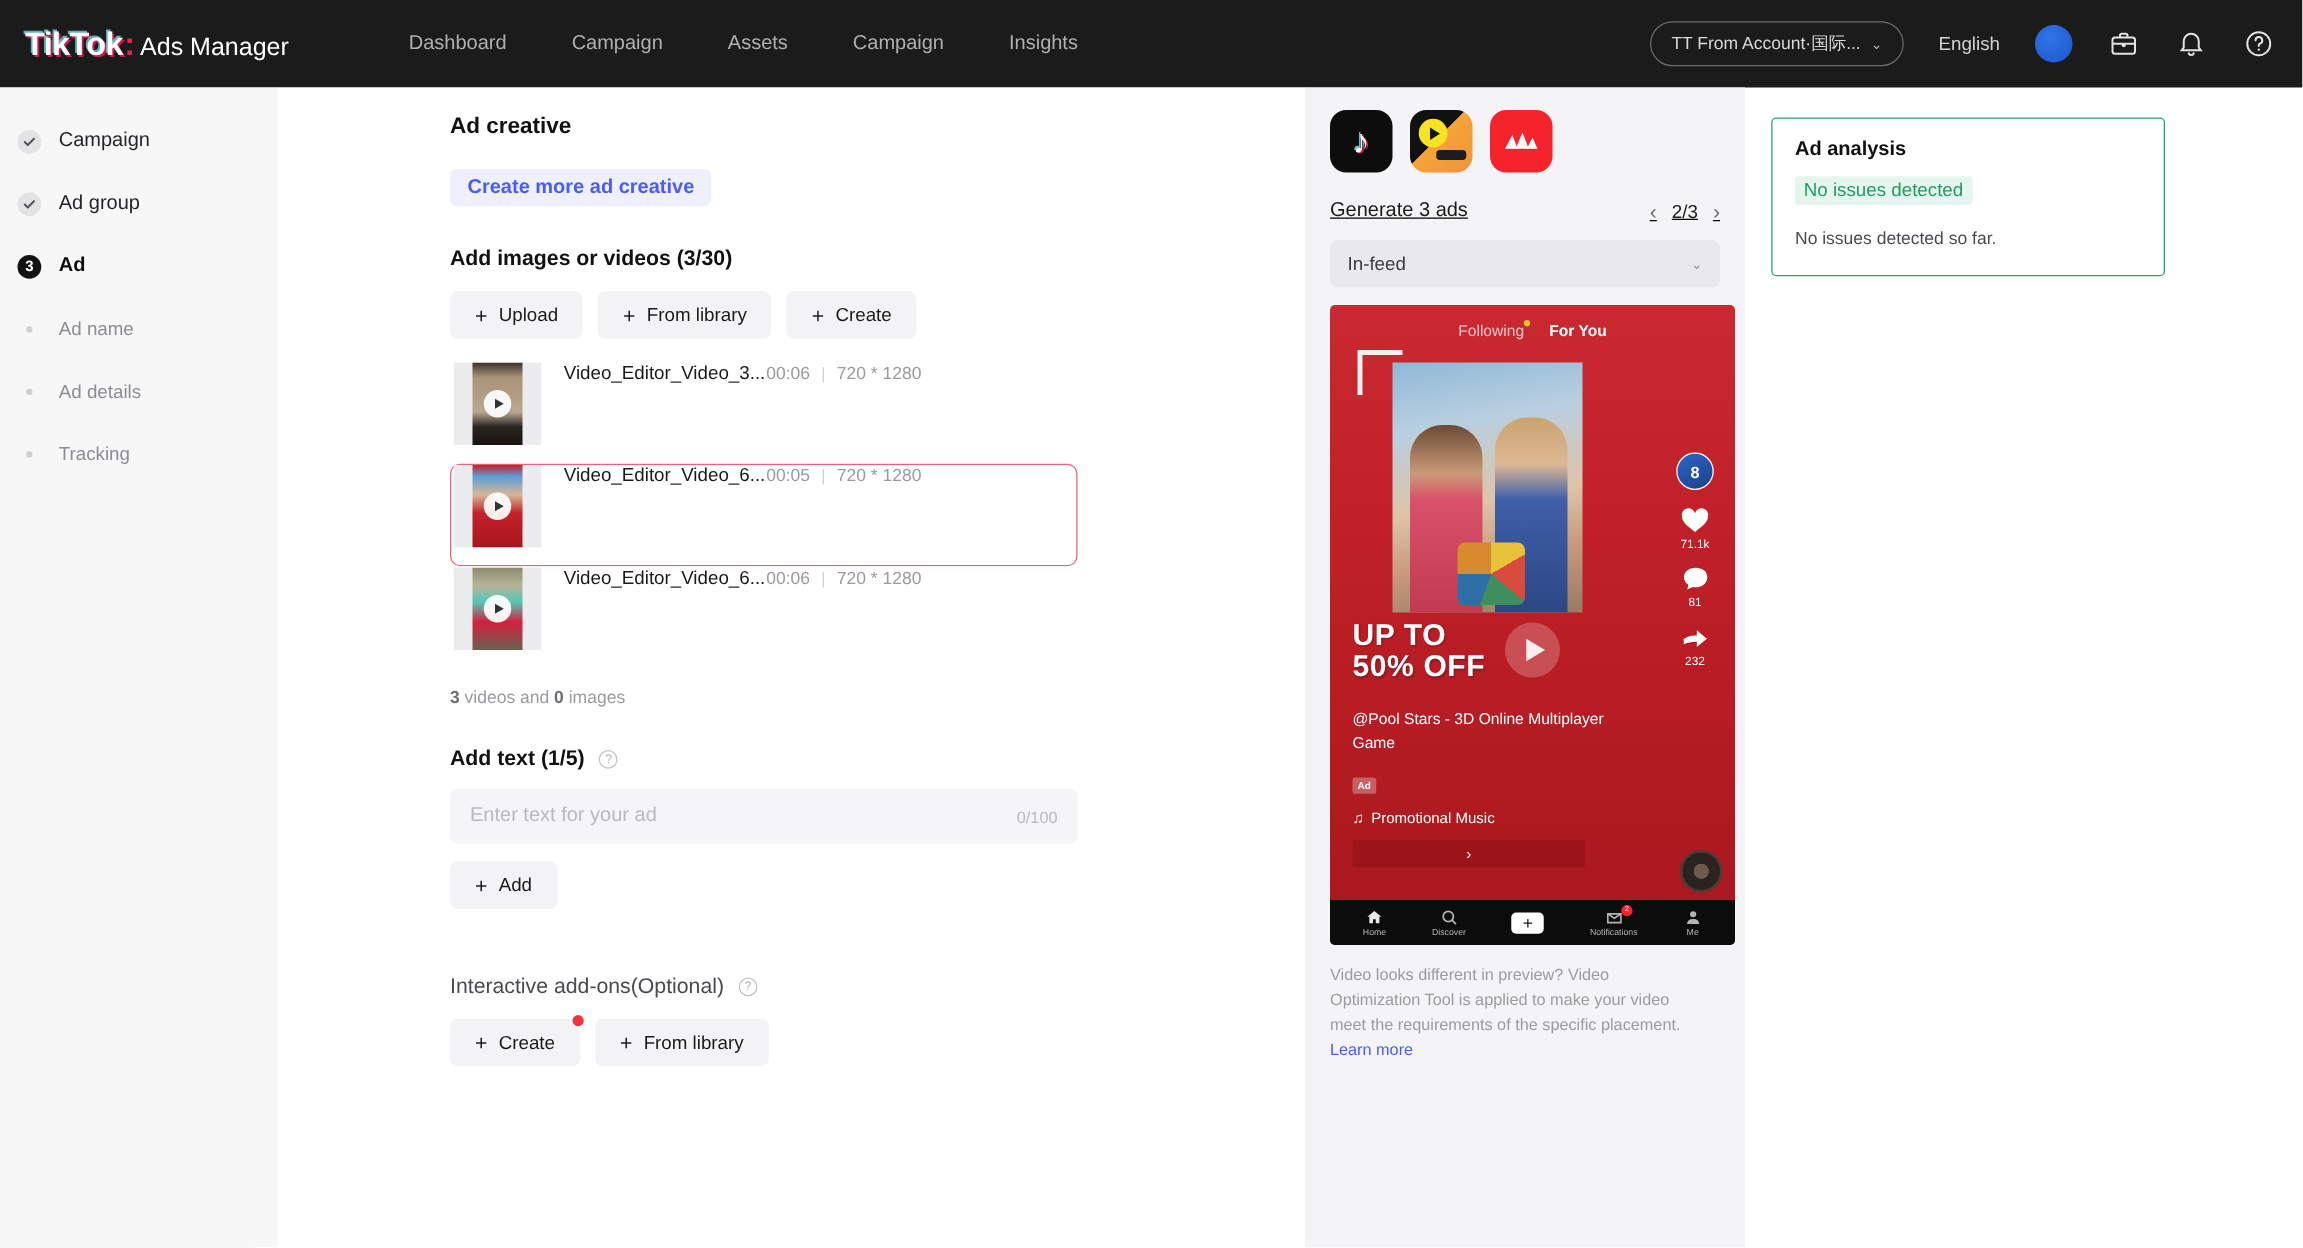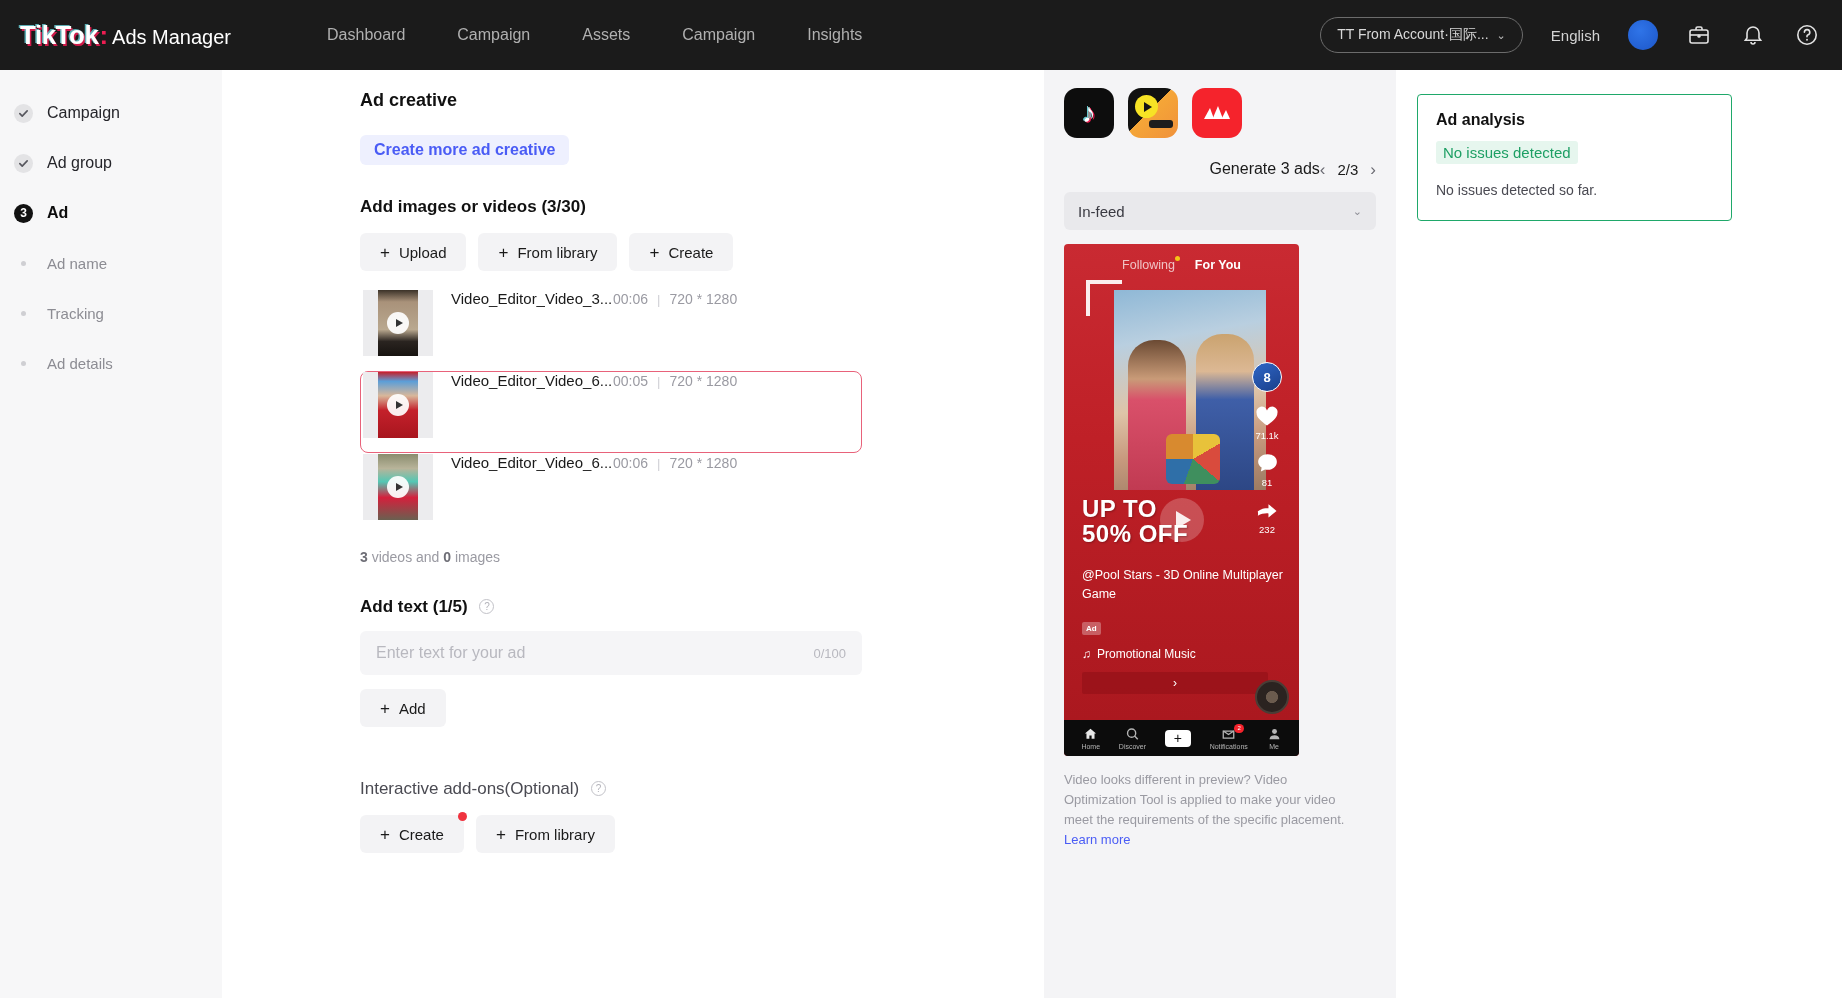--- a/index.html
+++ b/index.html
@@ -206,42 +206,43 @@
     border-top: 5px solid transparent; border-bottom: 5px solid transparent;
   }
   .ai-yellow .glass {
     position: absolute; right: 5px; bottom: 10px; width: 24px; height: 8px;
     background: #1d1d1d; border-radius: 3px;
   }
   .ai-red { background: #f5232c; display:flex; align-items:center; justify-content:center; }
   .ai-red svg { display: block; }
 
   .gen-row {
-    display: flex; align-items: center; justify-content: flex-end;
+    display: flex; align-items: center; justify-content: space-between;
     margin-top: 22px;
+    text-decoration: underline;
   }
   .gen-label { font-size: 16px; color: #1a1a1a; }
   .pager { display: flex; align-items: center; gap: 12px; }
   .pg-arrow {
     font-size: 17px; color: #6b6b73; cursor: pointer; line-height: 1;
     user-select: none;
   }
   .pg-count { font-size: 15px; color: #1a1a1a; }
 
   .placement-sel {
     margin-top: 14px; width: 100%; height: 38px; background: #e9e9ec;
     border-radius: 6px; display: flex; align-items: center;
     justify-content: space-between; padding: 0 14px; cursor: pointer;
   }
   .placement-sel span { font-size: 15px; color: #3a3a42; }
   .placement-sel .chev { font-size: 11px; color: #8d8d95; }
 
   
   .phone {
-    margin-top: 14px; width: 235px; height: 512px; position: relative;
+    margin-top: 14px; width: 324px; height: 512px; position: relative;
     background: linear-gradient(180deg,#c92a32 0%,#bf2027 38%,#a8171e 100%);
     border-radius: 4px; overflow: hidden;
   }
   .ph-tabs {
     position: absolute; top: 14px; left: 0; right: 0;
     display: flex; justify-content: center; gap: 20px; z-index: 5;
   }
   .ph-tab { font-size: 12.5px; color: rgba(255,255,255,0.72); position: relative; }
   .ph-tab.act { color: #fff; font-weight: bold; }
   .ph-tab .dot {
@@ -448,27 +449,27 @@
   <div class="side-sub">
     <div class="sub-dot">
         <i></i>
       </div>
     <div class="sub-label">Ad name</div>
   </div>
   <div class="side-sub">
     <div class="sub-dot">
         <i></i>
       </div>
-    <div class="sub-label">Tracking</div>
+    <div class="sub-label">Ad details</div>
   </div>
   <div class="side-sub">
     <div class="sub-dot">
         <i></i>
       </div>
-    <div class="sub-label">Ad details</div>
+    <div class="sub-label">Tracking</div>
   </div>
 </div>
 
 <div class="main">
   <div class="main-inner">
     <div class="page-title">Ad creative</div>
 
     <div class="create-link-wrap">
       <span class="create-link">Create more ad creative</span>
     </div>

